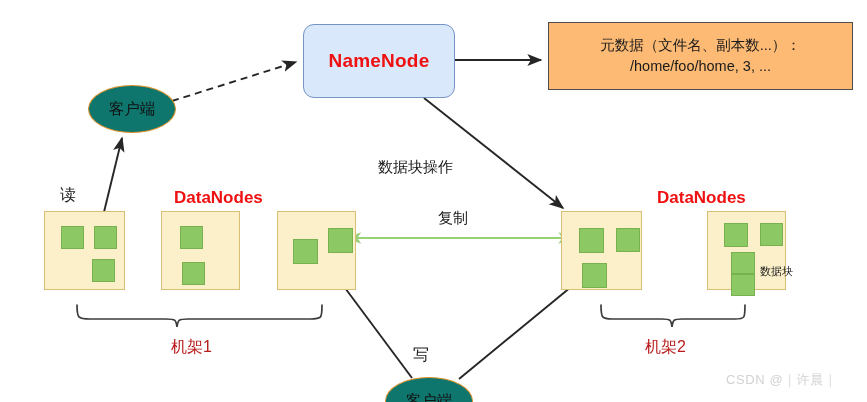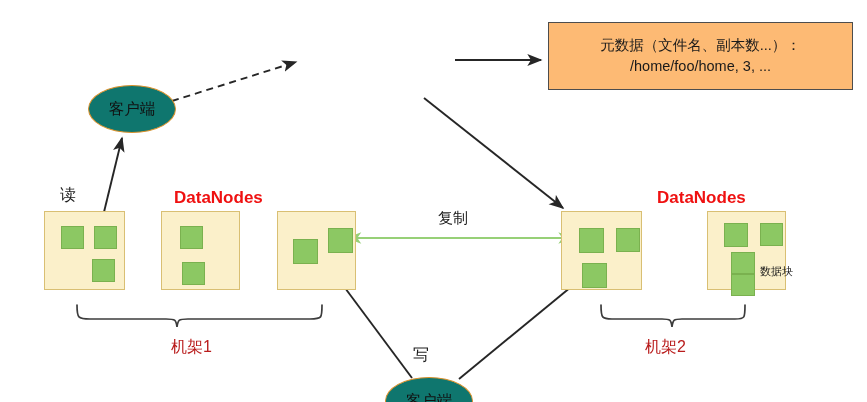--- a/index.html
+++ b/index.html
@@ -144,20 +144,21 @@
 
     <path d="M459,379 L588,273" fill="none" stroke="#262626" stroke-width="1.9" marker-end="url(#arrow-dark)"></path>
 
     <path d="M77,305 C77,318 78,319 90,319 L166,319 C176,319 176,320 177,327
              C178,320 178,319 188,319 L310,319 C322,319 322,318 322,305" fill="none" stroke="#3c3c3c" stroke-width="1.7" stroke-linecap="round"></path>
 
     <path d="M601,305 C601,318 602,319 612,319 L662,319 C671,319 671,320 672,327
              C673,320 673,319 682,319 L735,319 C745,319 745,318 745,305" fill="none" stroke="#3c3c3c" stroke-width="1.7" stroke-linecap="round"></path>
   </svg>
 
+  <div class="node" id="namenode">NameNode</div>
 
   <div class="node" id="metadata-box">
     <span class="ln">元数据（文件名、副本数...）：</span>
     <span class="ln">/home/foo/home, 3, ...</span>
   </div>
 
   <div class="node client" id="client-top">客户端</div>
 
   <div class="node client" id="client-bottom">客户端</div>
 
@@ -188,27 +189,29 @@
     <div class="blk" style="left:52px; top:11px; width:23px; height:23px;"></div>
     <div class="blk" style="left:23px; top:40px; width:24px; height:22px;"></div>
     <div class="blk" style="left:23px; top:62px; width:24px; height:22px;"></div>
   </div>
 
   <div class="dn-label" style="left:142px; top:188px;">DataNodes</div>
 
   <div class="dn-label" style="left:625px; top:188px;">DataNodes</div>
 
 
+  <div class="edge-label" style="left:378px; top:158px;">数据块操作</div>
 
   <div class="edge-label" style="left:438px; top:209px;">复制</div>
 
   <div class="edge-label" style="left:60px; top:185px; font-size:16px;">读</div>
 
   <div class="edge-label" style="left:413px; top:345px; font-size:16px;">写</div>
 
   <div class="edge-label" style="left:760px; top:264px; font-size:11px;">数据块</div>
 
   <div class="rack-label" style="left:171px; top:337px;">机架1</div>
 
   <div class="rack-label" style="left:645px; top:337px;">机架2</div>
 
+  <div id="watermark">CSDN @｜许晨｜</div>
 
 </div>
 
 </body></html>

